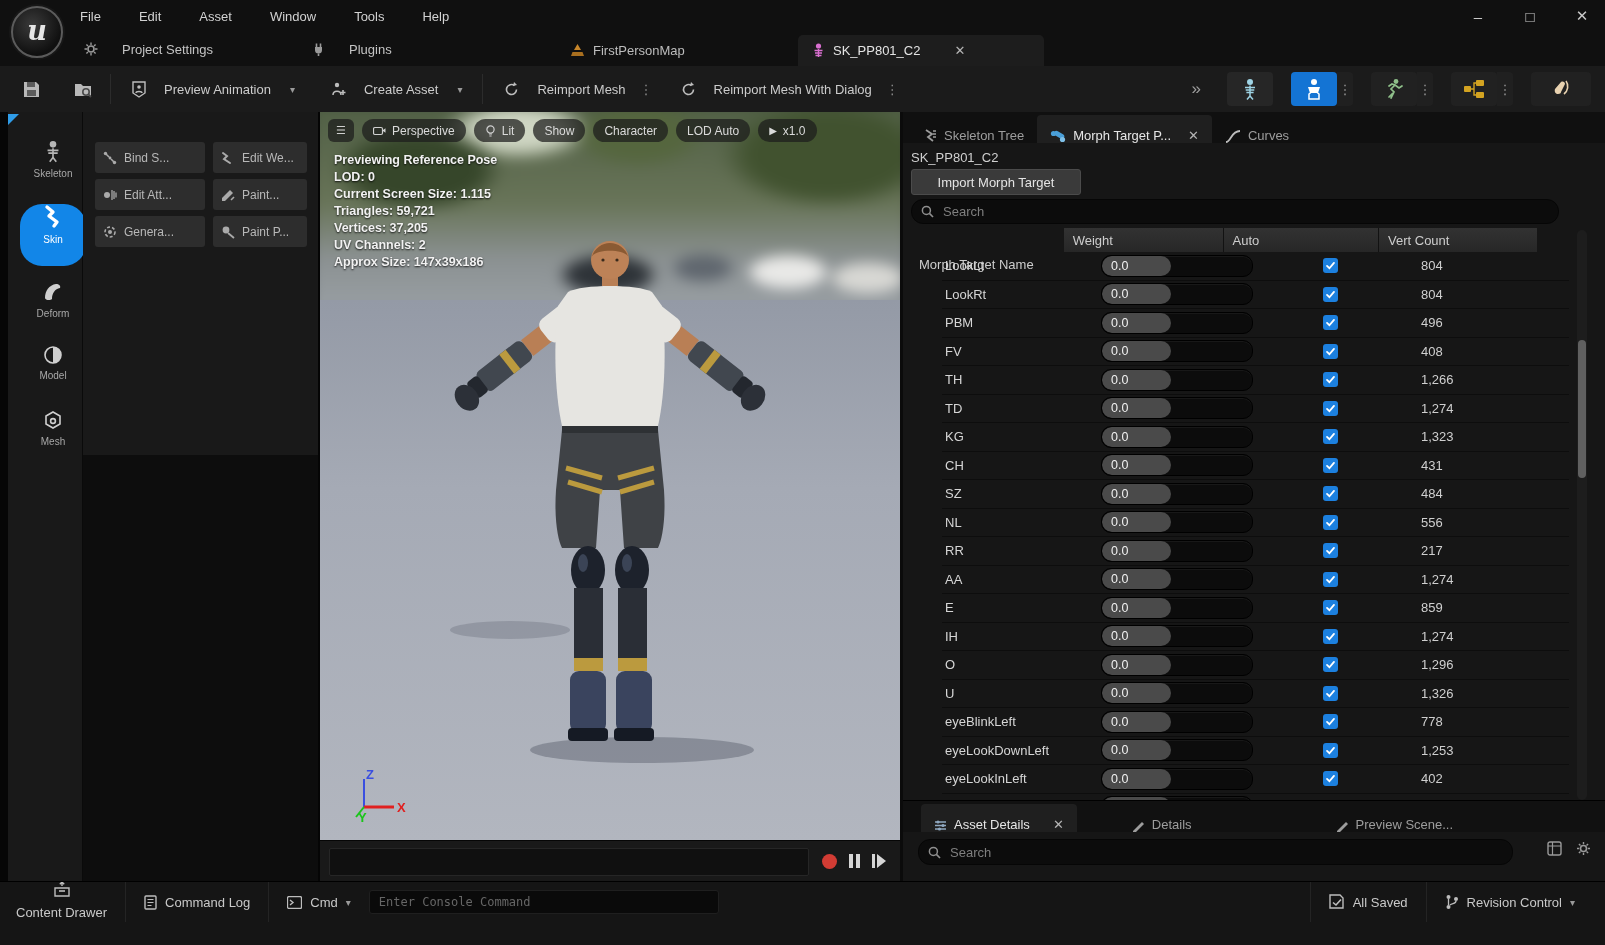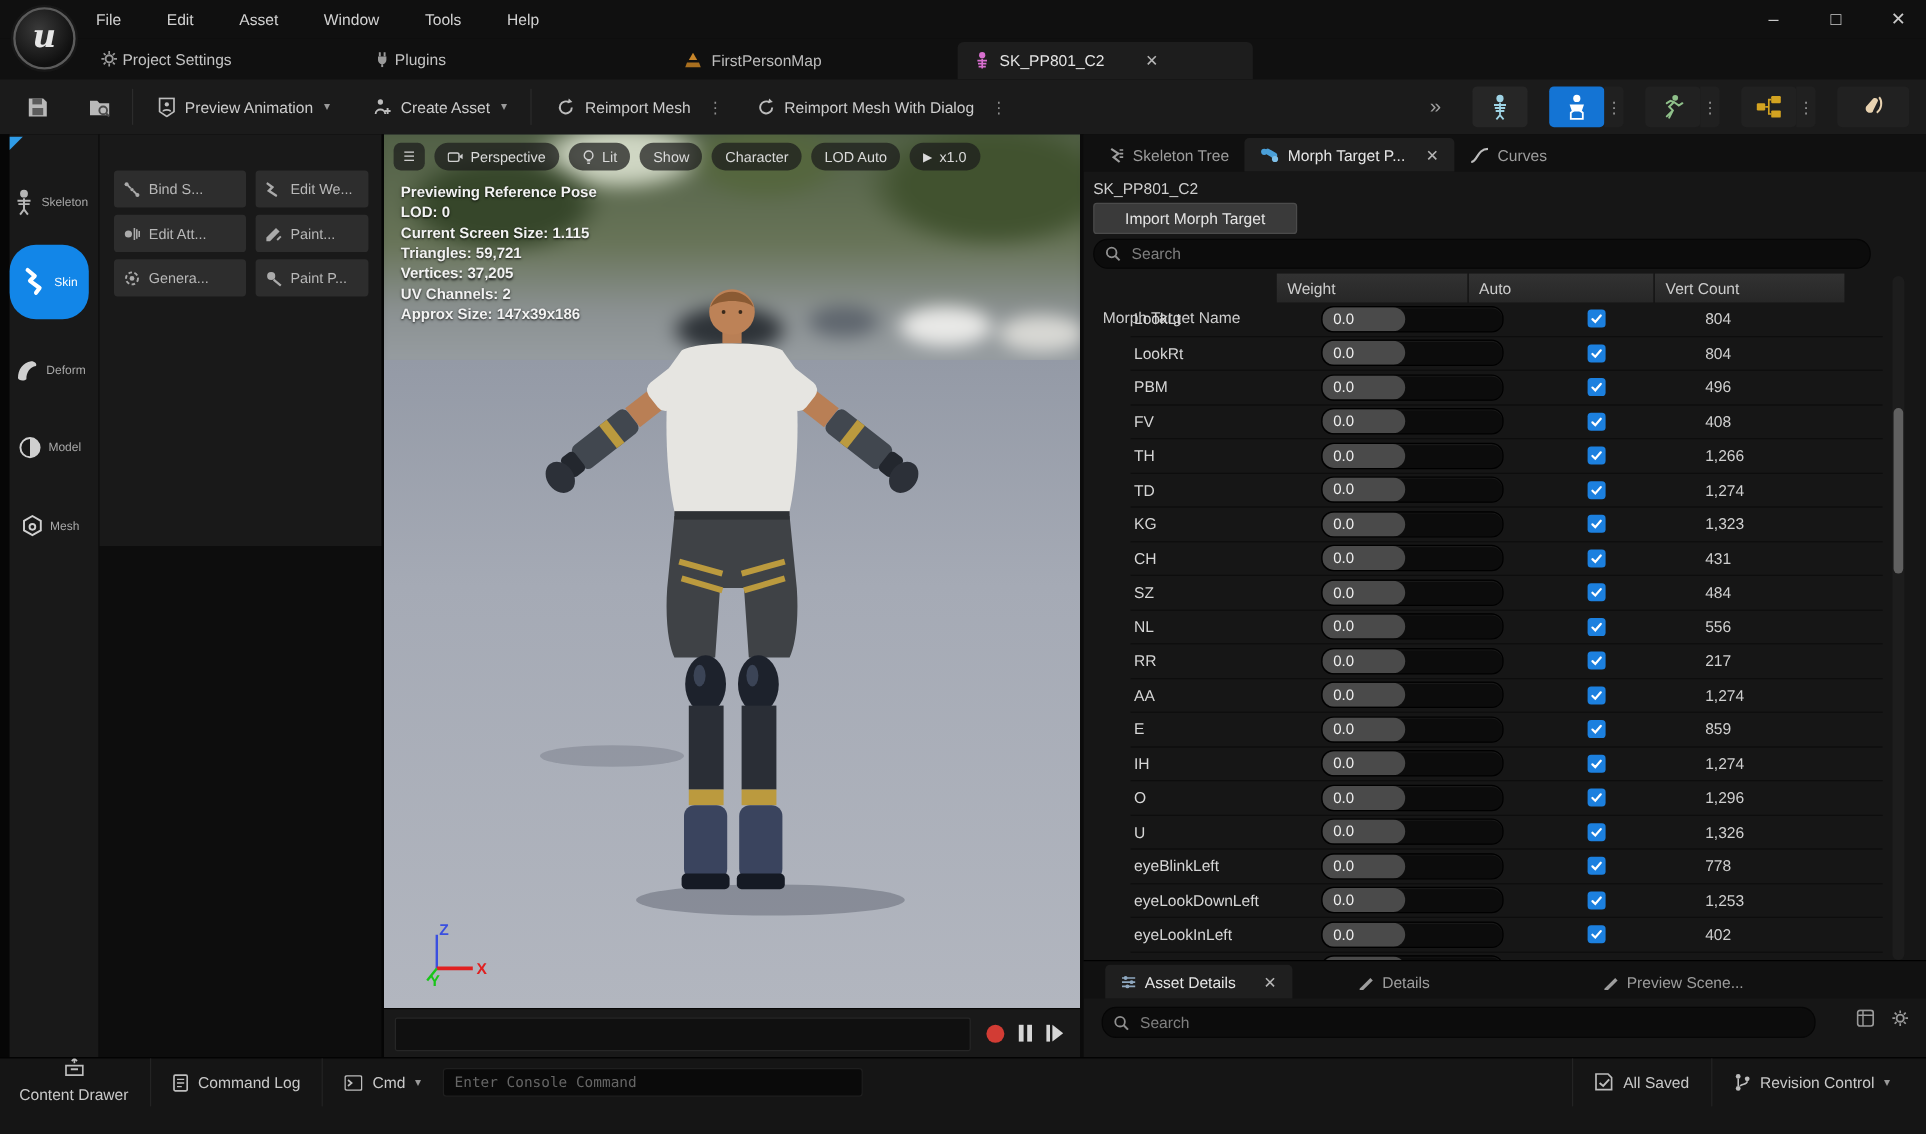--- a/index.html
+++ b/index.html
@@ -12,43 +12,43 @@
     background:radial-gradient(circle at 40% 35%,#3a3a3a,#101010 70%);
     border:2px solid #5b5b5b;box-shadow:0 0 0 2px #171717;z-index:5;
     display:flex;align-items:center;justify-content:center;}
   .logo span{font-family:"DejaVu Serif",serif;font-style:italic;font-weight:bold;font-size:27px;color:#e6e6e6;margin-top:-3px;}
   .menus{position:absolute;left:76px;top:0;height:32px;display:flex;align-items:center;gap:30px;}
   .menu-item{color:#d2d2d2;padding:2px 4px;cursor:default;}
   .wincontrols{position:absolute;right:12px;top:0;height:32px;display:flex;align-items:center;gap:30px;color:#c9c9c9;}
   .wc{width:22px;height:22px;display:flex;align-items:center;justify-content:center;font-size:15px;}
   
   .tabrow{position:absolute;left:0;top:32px;width:1605px;height:34px;background:#101010;border-bottom:1px solid #000;}
-  .quicktab{position:absolute;top:0;height:34px;display:flex;align-items:center;gap:4px;color:#c3c3c3;}
+  .quicktab{position:absolute;top:0;height:34px;display:flex;align-items:center;gap:24px;color:#c3c3c3;}
   .doc-tab{position:absolute;top:3px;height:31px;display:flex;align-items:center;gap:8px;color:#bdbdbd;padding:0 14px;border-radius:5px 5px 0 0;}
   .doc-tab.active{background:#1d1d1d;color:#e4e4e4;}
   .tab-close{margin-left:26px;color:#b5b5b5;font-size:13px;}
   
   .toolbar{position:absolute;left:0;top:66px;width:1605px;height:46px;background:#1b1b1b;border-bottom:1px solid #060606;display:flex;align-items:center;}
   .tb-iconbtn{width:34px;height:30px;display:flex;align-items:center;justify-content:center;border-radius:3px;}
   .tb-sep{width:1px;height:30px;background:#2c2c2c;margin:0 10px;}
-  .tb-btn{display:flex;align-items:center;gap:7px;height:30px;padding:0 10px;border-radius:3px;color:#cccccc;}
+  .tb-btn{display:flex;align-items:center;gap:17px;height:30px;padding:0 10px;border-radius:3px;color:#cccccc;}
   .tb-caret{font-size:10px;color:#9a9a9a;margin-left:2px;}
   .tb-dots{color:#8f8f8f;font-size:13px;padding:0 4px;letter-spacing:1px;}
   .tb-right{margin-left:auto;display:flex;align-items:center;gap:0;margin-right:14px;}
   .chevrons{color:#9f9f9f;font-size:17px;margin-right:26px;}
   .mode-btn{width:46px;height:34px;background:#262626;border-radius:4px;display:flex;align-items:center;justify-content:center;}
   .mode-btn.active{background:#1474d4;}
   .mode-dots{width:16px;height:34px;background:#202020;border-radius:0 4px 4px 0;display:flex;align-items:center;justify-content:center;color:#9a9a9a;}
   .mode-group{display:flex;margin-right:18px;}
   
   .main{position:absolute;left:0;top:112px;width:1605px;height:769px;background:#0b0b0b;}
   .left-edge{position:absolute;left:0;top:0;width:8px;height:769px;background:#060606;}
   .dock-corner{position:absolute;left:8px;top:2px;width:0;height:0;border-top:11px solid #2f9ce8;border-right:11px solid transparent;z-index:3;}
   .mode-strip{position:absolute;left:8px;top:0;width:74px;height:769px;background:#191919;border-right:1px solid #0a0a0a;}
-  .mode-item{position:absolute;left:0;width:66px;height:58px;display:flex;flex-direction:row;align-items:center;justify-content:center;gap:4px;color:#a8a8a8;font-size:10px;border-radius:4px;}
+  .mode-item{position:absolute;left:12px;width:66px;height:58px;display:flex;flex-direction:column;align-items:center;gap:4px;color:#a8a8a8;font-size:10px;border-radius:4px;}
   .mode-item.active{background:#1286e8;color:#fff;border-radius:22px;}
   .tools-panel{position:absolute;left:83px;top:0;width:235px;height:769px;background:#0d0d0d;}
   .tools-top{position:absolute;left:0;top:0;width:235px;height:343px;background:#191919;}
   .tools-grid{position:absolute;left:12px;top:30px;width:212px;display:grid;grid-template-columns:110px 94px;grid-auto-rows:31px;gap:6px 8px;}
   .tool-btn{background:#2d2d2d;border-radius:3px;display:flex;align-items:center;gap:7px;padding:0 8px;color:#b8b8b8;font-size:12px;white-space:nowrap;overflow:hidden;}
   .splitter-v{position:absolute;left:318px;top:0;width:2px;height:769px;background:#050505;}
   
   .viewport{position:absolute;left:320px;top:0;width:580px;height:769px;background:#20242a;overflow:hidden;}
   .vp-scene{position:absolute;left:0;top:0;width:580px;height:728px;overflow:hidden;}
   .vp-photo{position:absolute;left:-12px;top:-12px;width:604px;height:215px;filter:blur(7px);
@@ -76,21 +76,21 @@
   .pause-ic{display:flex;gap:3px;}
   .pause-ic i{display:block;width:4px;height:14px;background:#d6d6d6;}
   .step-ic{display:flex;align-items:center;gap:2px;}
   .step-ic i{display:block;width:3px;height:14px;background:#d6d6d6;}
   .step-ic b{width:0;height:0;border-left:9px solid #d6d6d6;border-top:7px solid transparent;border-bottom:7px solid transparent;}
   
   .vp-char{position:absolute;left:70px;top:118px;z-index:2;}
   
   .right-panel{position:absolute;left:903px;top:0;width:702px;height:769px;background:#161616;}
   .rp-tabs{position:absolute;left:0;top:0;width:702px;height:31px;background:#101010;display:flex;align-items:flex-end;}
-  .rp-tab{height:28px;display:flex;align-items:center;gap:7px;padding:0 13px;color:#9d9d9d;border-radius:4px 4px 0 0;}
+  .rp-tab{height:28px;display:flex;align-items:flex-end;gap:7px;padding:0 13px;color:#9d9d9d;border-radius:4px 4px 0 0;}
   .rp-tab.active{background:#1f1f1f;color:#e6e6e6;}
   .rp-asset-name{position:absolute;left:8px;top:38px;color:#d0d0d0;}
   .rp-import{position:absolute;left:8px;top:57px;width:168px;height:24px;background:#3a3a3a;border:1px solid #4b4b4b;border-radius:3px;color:#e4e4e4;display:flex;align-items:center;justify-content:center;}
   .search-box{position:absolute;display:flex;align-items:center;gap:7px;background:#0c0c0c;border:1px solid #060606;border-radius:12px;padding:0 9px;}
   .search-box input{flex:1;background:transparent;border:none;outline:none;color:#cfcfcf;font-size:13px;font-family:"Liberation Sans",sans-serif;}
   .search-box input::placeholder{color:#7f7f7f;}
   .rp-search{left:8px;top:87px;width:628px;height:23px;}
   .mt-header{position:absolute;left:7px;top:116px;width:627px;height:24px;display:flex;}
   .mh-cell{background:linear-gradient(#323232,#272727);border-right:1px solid #121212;display:flex;align-items:center;padding:0 9px;color:#cdcdcd;}
   .mt-rows{position:absolute;left:7px;top:140px;width:627px;height:548px;overflow:hidden;margin-left:32px;}

